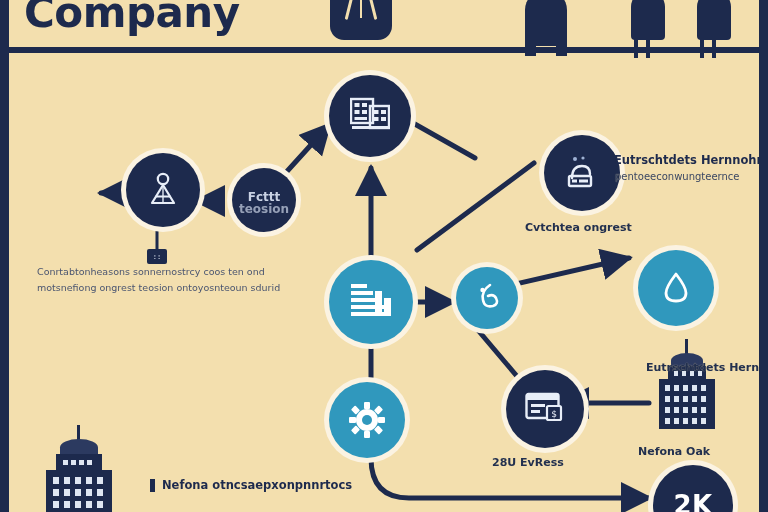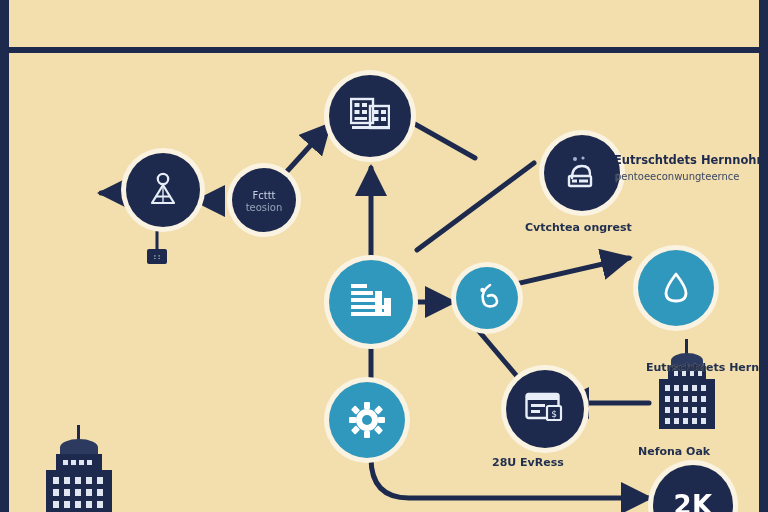--- a/index.html
+++ b/index.html
@@ -69,21 +69,21 @@
   }
   .node.navy{background:#1d2a4d;}
   .node.teal{background:#3098bd;}
   .node-label{
     position:absolute;color:#22304f;font-size:11px;font-weight:bold;
     white-space:nowrap;z-index:22;font-family:"DejaVu Sans", sans-serif;
     text-shadow:0 0 1px rgba(243,223,174,0.8);
   }
   .node-label.sub{font-weight:normal;font-size:10px;color:#3b4763;}
   .node-sub-badge{
-    position:absolute;font-size:10px;color:#c9d2e4;font-weight:normal;
+    position:absolute;font-size:12px;color:#c9d2e4;font-weight:bold;
     text-align:center;line-height:1.25;width:100%;
     font-family:"DejaVu Sans", sans-serif;
   }
   .big-num{
     color:#ffffff;font-size:26px;font-weight:bold;
     font-family:"DejaVu Sans", sans-serif;letter-spacing:0.5px;
   }
   
   .para{
     position:absolute;color:#4a5570;font-size:9.5px;line-height:1.7;
@@ -117,20 +117,45 @@
 </style>
 </head>
 <body>
 
 <div id="canvas">
 
   <div class="frame-left"></div>
   <div class="frame-right"></div>
   <div class="header-rule"></div>
 
+  <div class="header">
+    <div class="brand-title">Company</div>
+
+    <div class="hdr-icon briefcase">
+      <div class="lapelL"></div>
+      <div class="lapel"></div>
+      <div class="lapelR"></div>
+    </div>
+
+    <div class="person-sil person-a">
+      <div class="body"></div>
+      <div class="leg1"></div>
+        <div class="leg2"></div>
+    </div>
+    <div class="person-sil person-b">
+      <div class="body"></div>
+      <div class="thin-leg" style="left:14px;"></div>
+      <div class="thin-leg" style="left:26px;"></div>
+    </div>
+    <div class="person-sil person-c">
+      <div class="body"></div>
+      <div class="thin-leg" style="left:14px;"></div>
+      <div class="thin-leg" style="left:26px;"></div>
+    </div>
+  </div>
 
   <div class="diagram">
 
     <svg class="links" viewBox="0 0 750 459">
       <defs>
         <marker id="ar" markerWidth="7" markerHeight="7" refX="5.6" refY="3.2" orient="auto">
           <path d="M0,0 L6.4,3.2 L0,6.4 z" fill="#1d2a4d"></path>
         </marker>
       </defs>
       <g stroke="#1d2a4d" stroke-width="5" fill="none" stroke-linecap="round">
@@ -267,22 +292,27 @@
     <div class="node navy" style="left:644px;top:412px;width:80px;height:80px;">
       <span class="big-num">2K</span>
     </div>
 
     <div class="bullet-row" style="left:591px;top:100px;">
       <div class="sq-marker"></div>
       <div class="bl-text">Eutrschtdets Hernnohrry</div>
     </div>
     <div class="node-label sub" style="left:606px;top:118px;">pentoeeconwungteernce</div>
 
-
-
+    <div class="para" style="left:28px;top:211px;">Conrtabtonheasons sonnernostrcy coos ten ond<br>motsnefiong ongrest teosion ontoyosnteoun sdurid</div>
+
+
+    <div class="bullet-row" style="left:141px;top:425px;">
+      <div class="bar-marker"></div>
+      <div class="bl-text">Nefona otncsaepxonpnnrtocs</div>
+    </div>
 
     <div class="mini-chip" style="left:138px;top:196px;">
       <span>::</span>
     </div>
 
     <div class="building" style="left:29px;top:372px;width:82px;height:87px;">
       <div class="bld-spire" style="left:39px;top:0;width:3px;height:16px;"></div>
       <div class="bld-dome" style="left:22px;top:14px;width:38px;height:17px;"></div>
       <div class="bld-body" style="left:18px;top:29px;width:46px;height:17px;"></div>
       <div class="bld-win" style="left:25px;top:35px;width:5px;height:5px;"></div>

